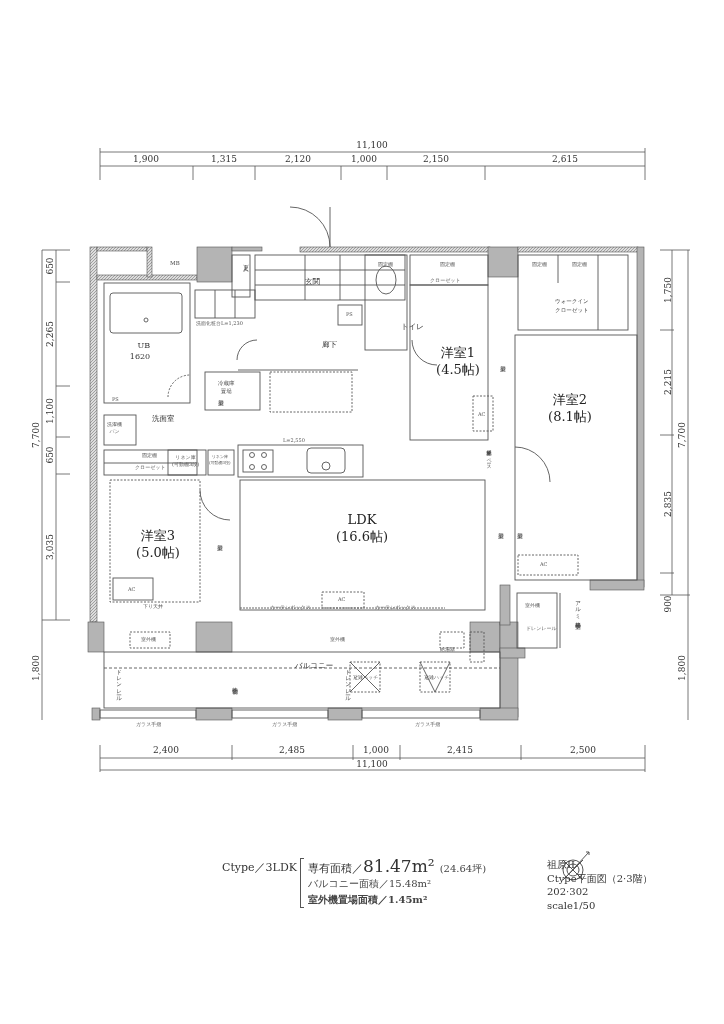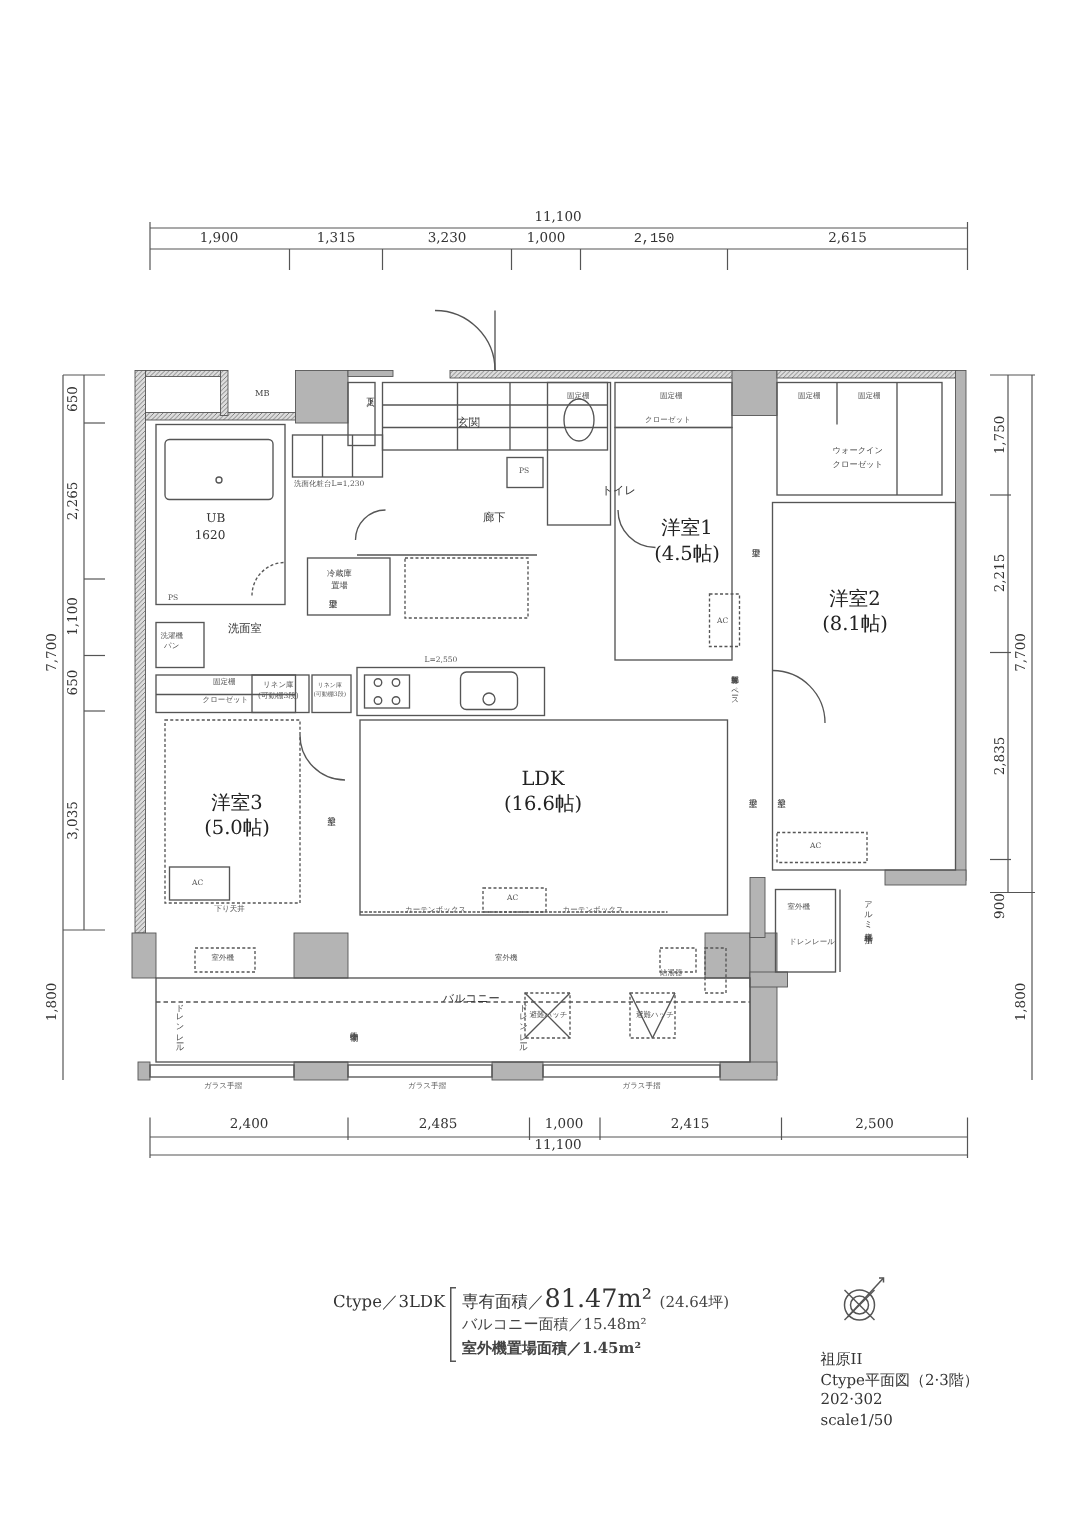--- a/index.html
+++ b/index.html
@@ -165,23 +165,23 @@
     <path d="M412 340 A25 25 0 0 0 437 365"></path>
     <path d="M237 360 A20 20 0 0 1 257 340"></path>
     <path d="M515 447 A35 35 0 0 1 550 482"></path>
     <path d="M200 490 A30 30 0 0 0 230 520"></path>
   </g>
 </svg>
 
 <div class="t dim" style="left:372px;top:141px;">11,100</div>
 <div class="t dim" style="left:146px;top:155px;">1,900</div>
 <div class="t dim" style="left:224px;top:155px;">1,315</div>
-<div class="t dim" style="left:298px;top:155px;">3,230</div>
+<div class="t dim" style="left:298px;top:155px;">2,120</div>
 <div class="t dim" style="left:364px;top:155px;">1,000</div>
-<div class="t dim" style="left:436px;top:155px;font-family:Liberation Mono, monospace;">2,150</div>
+<div class="t dim" style="left:436px;top:155px;">2,150</div>
 <div class="t dim" style="left:565px;top:155px;">2,615</div>
 
 <div class="t dim" style="left:166px;top:746px;">2,400</div>
 <div class="t dim" style="left:292px;top:746px;">2,485</div>
 <div class="t dim" style="left:376px;top:746px;">1,000</div>
 <div class="t dim" style="left:460px;top:746px;">2,415</div>
 <div class="t dim" style="left:583px;top:746px;">2,500</div>
 <div class="t dim" style="left:372px;top:760px;">11,100</div>
 
 <div class="t vdim" style="left:50px;top:266px;">650</div>
@@ -289,18 +289,18 @@
   <g stroke="#555" fill="none" stroke-width="1">
     <circle cx="18" cy="22" r="10"></circle>
     <circle cx="18" cy="22" r="6"></circle>
     <line x1="8" y1="12" x2="28" y2="32"></line>
     <line x1="28" y1="12" x2="8" y2="32"></line>
     <line x1="10" y1="30" x2="34" y2="4"></line>
     <path d="M31 4 L34 4 L34 7"></path>
   </g>
 </svg>
 
-<div class="t legend" style="left:547px;top:900px;">
+<div class="t legend" style="left:547px;top:858px;">
   <div>祖原II</div>
   <div>Ctype平面図（2·3階）</div>
   <div>202·302</div>
   <div>scale1/50</div>
 </div>
 
 </body></html>

